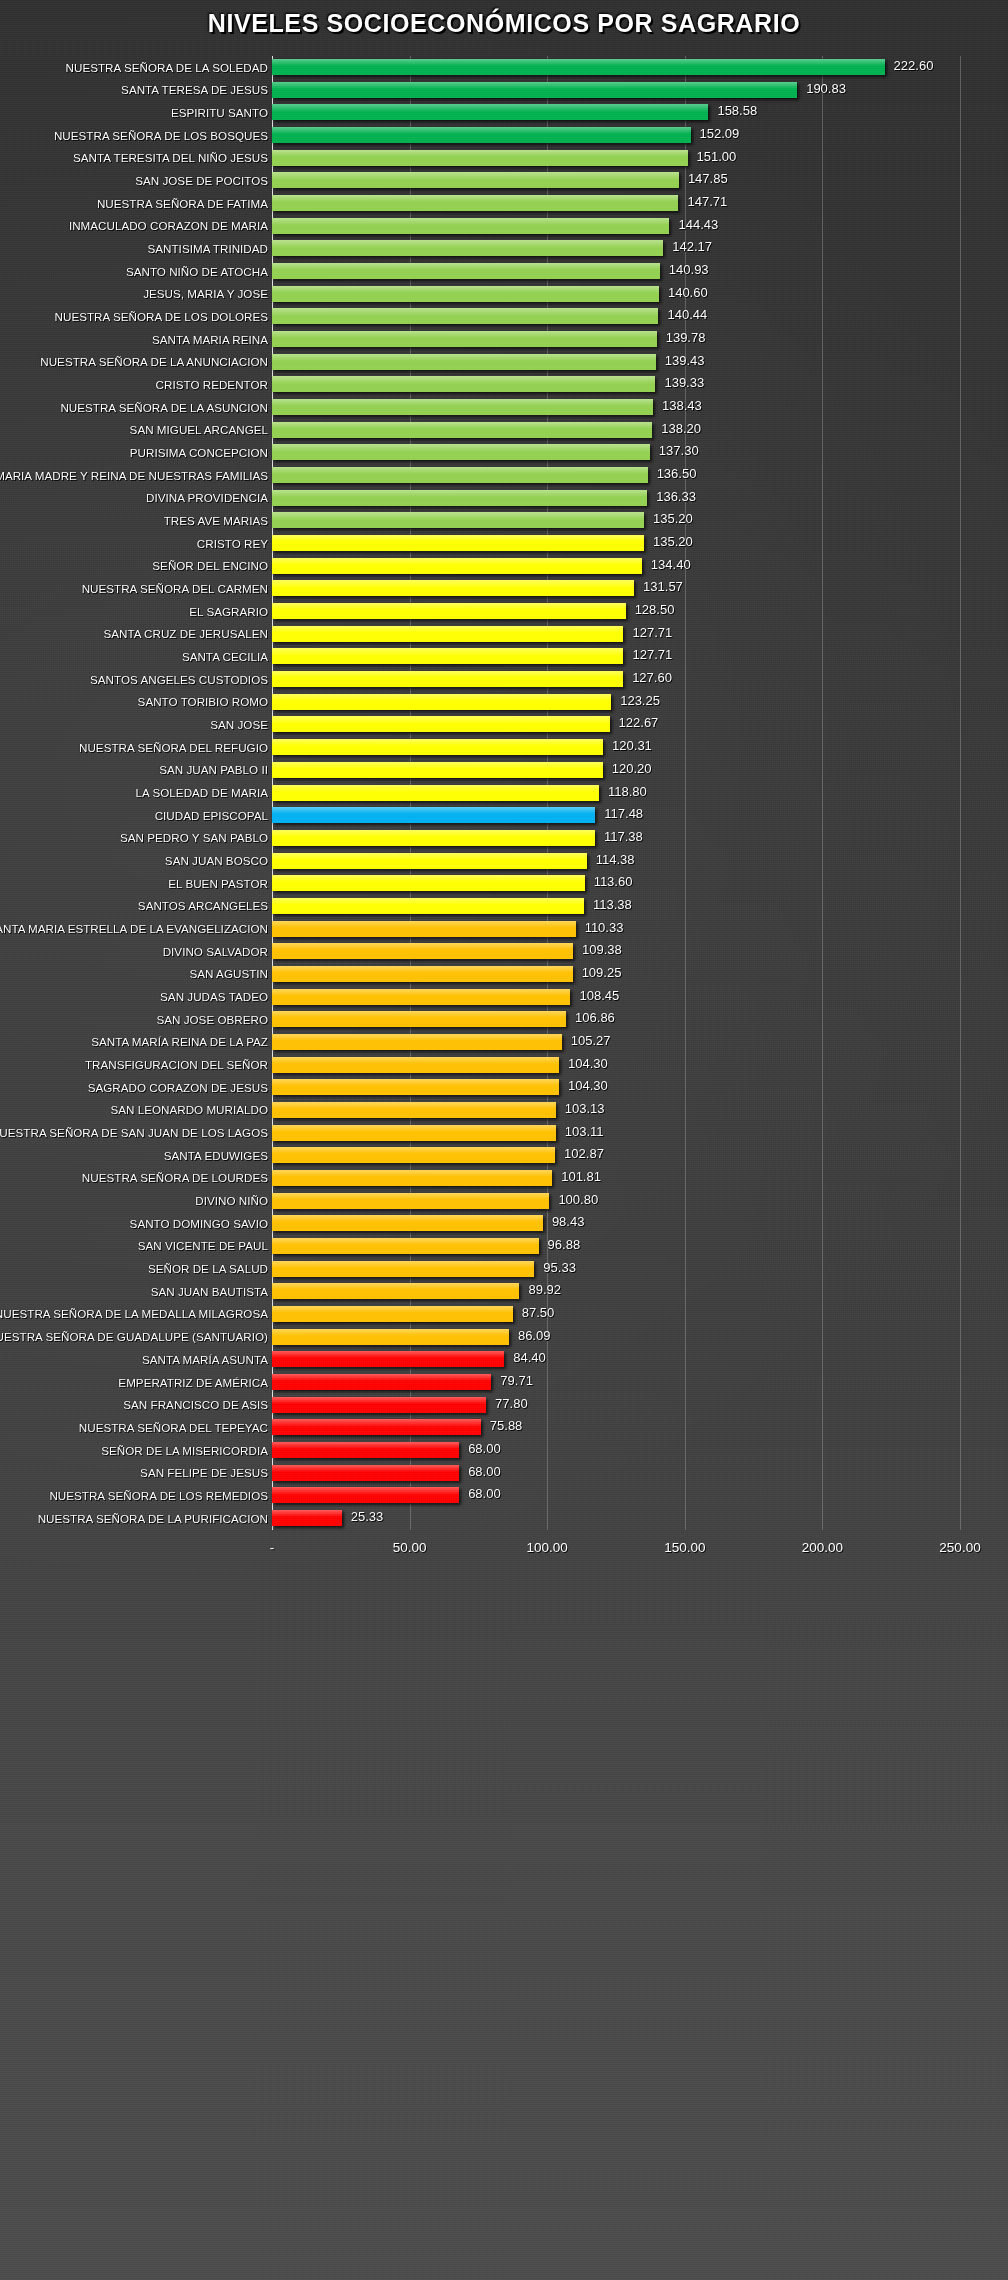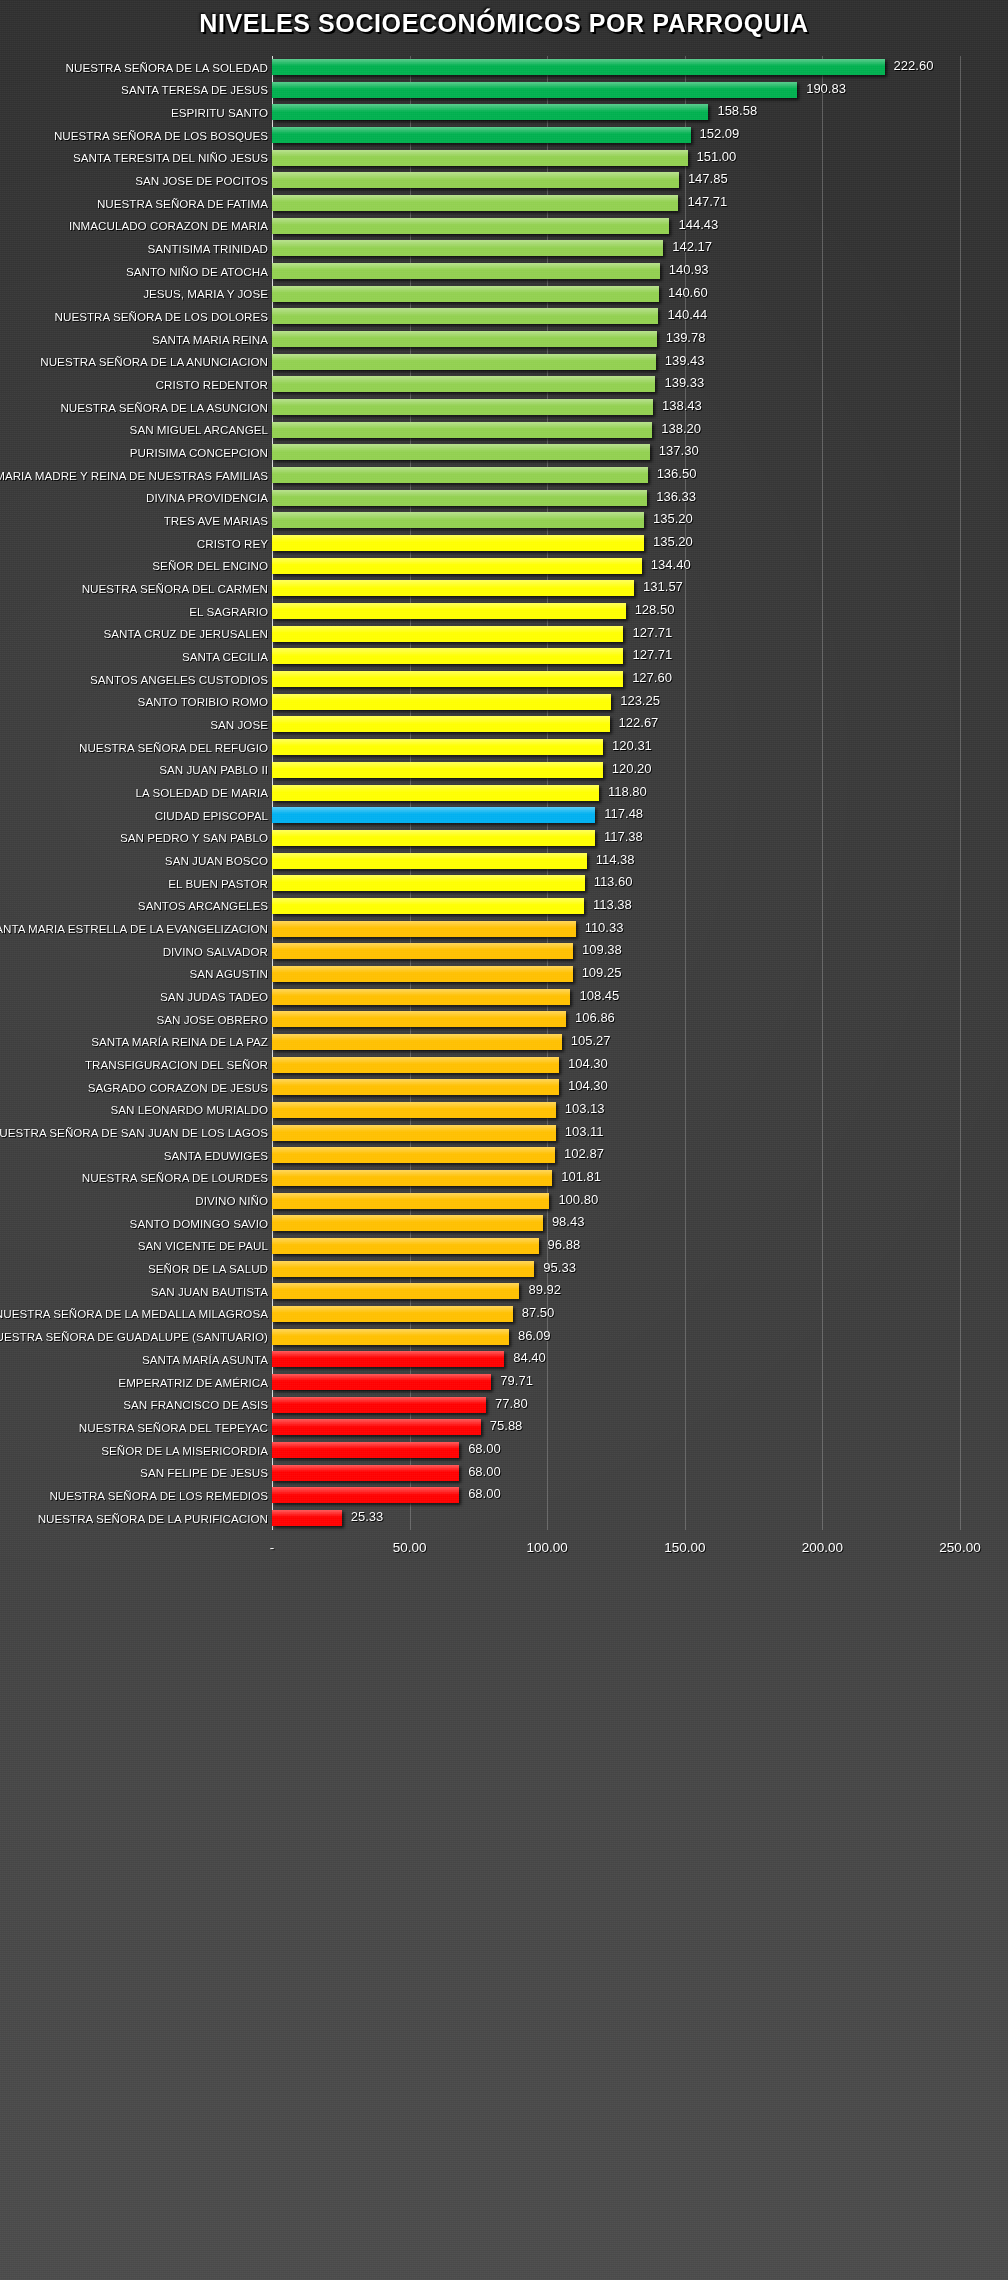--- a/index.html
+++ b/index.html
@@ -148,21 +148,21 @@
     transform: translateX(-50%);
     white-space: nowrap;
     text-shadow: 1px 1px 0 rgba(0,0,0,0.9);
   }
 </style>
 </head>
 <body>
 
 <div id="chart-root">
 
-  <div id="chart-title">NIVELES SOCIOECONÓMICOS POR PARROQUIA</div>
+  <div id="chart-title">NIVELES SOCIOECONÓMICOS POR SAGRARIO</div>
 
   <div id="plot">
     <div id="gridlines" style="height: 1474.2px;">
         <div class="gridline axis" style="left: 272px;"></div>
         <div class="gridline" style="left: 409.6px;"></div>
         <div class="gridline" style="left: 547.2px;"></div>
         <div class="gridline" style="left: 684.8px;"></div>
         <div class="gridline" style="left: 822.4px;"></div>
         <div class="gridline" style="left: 960px;"></div>
       </div>

